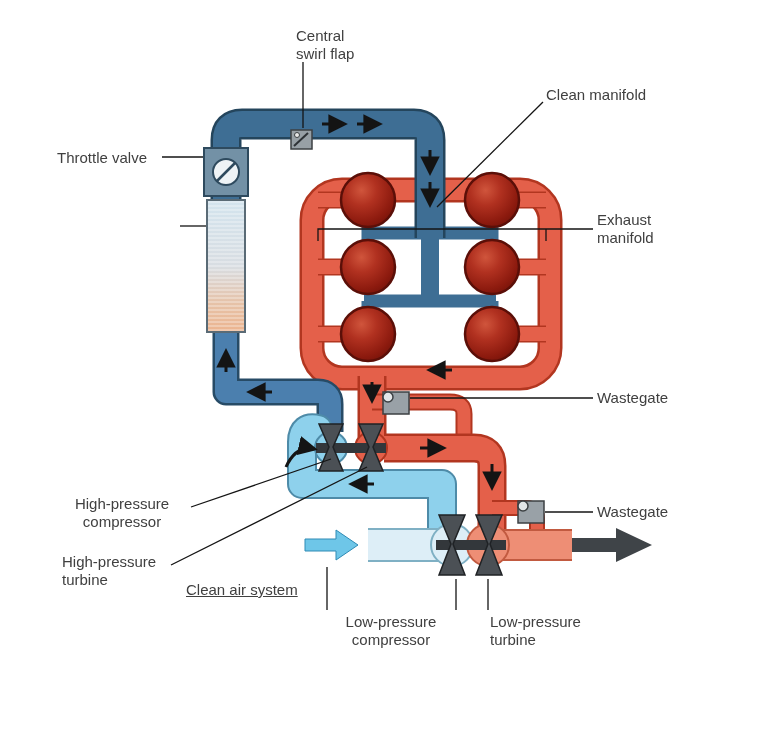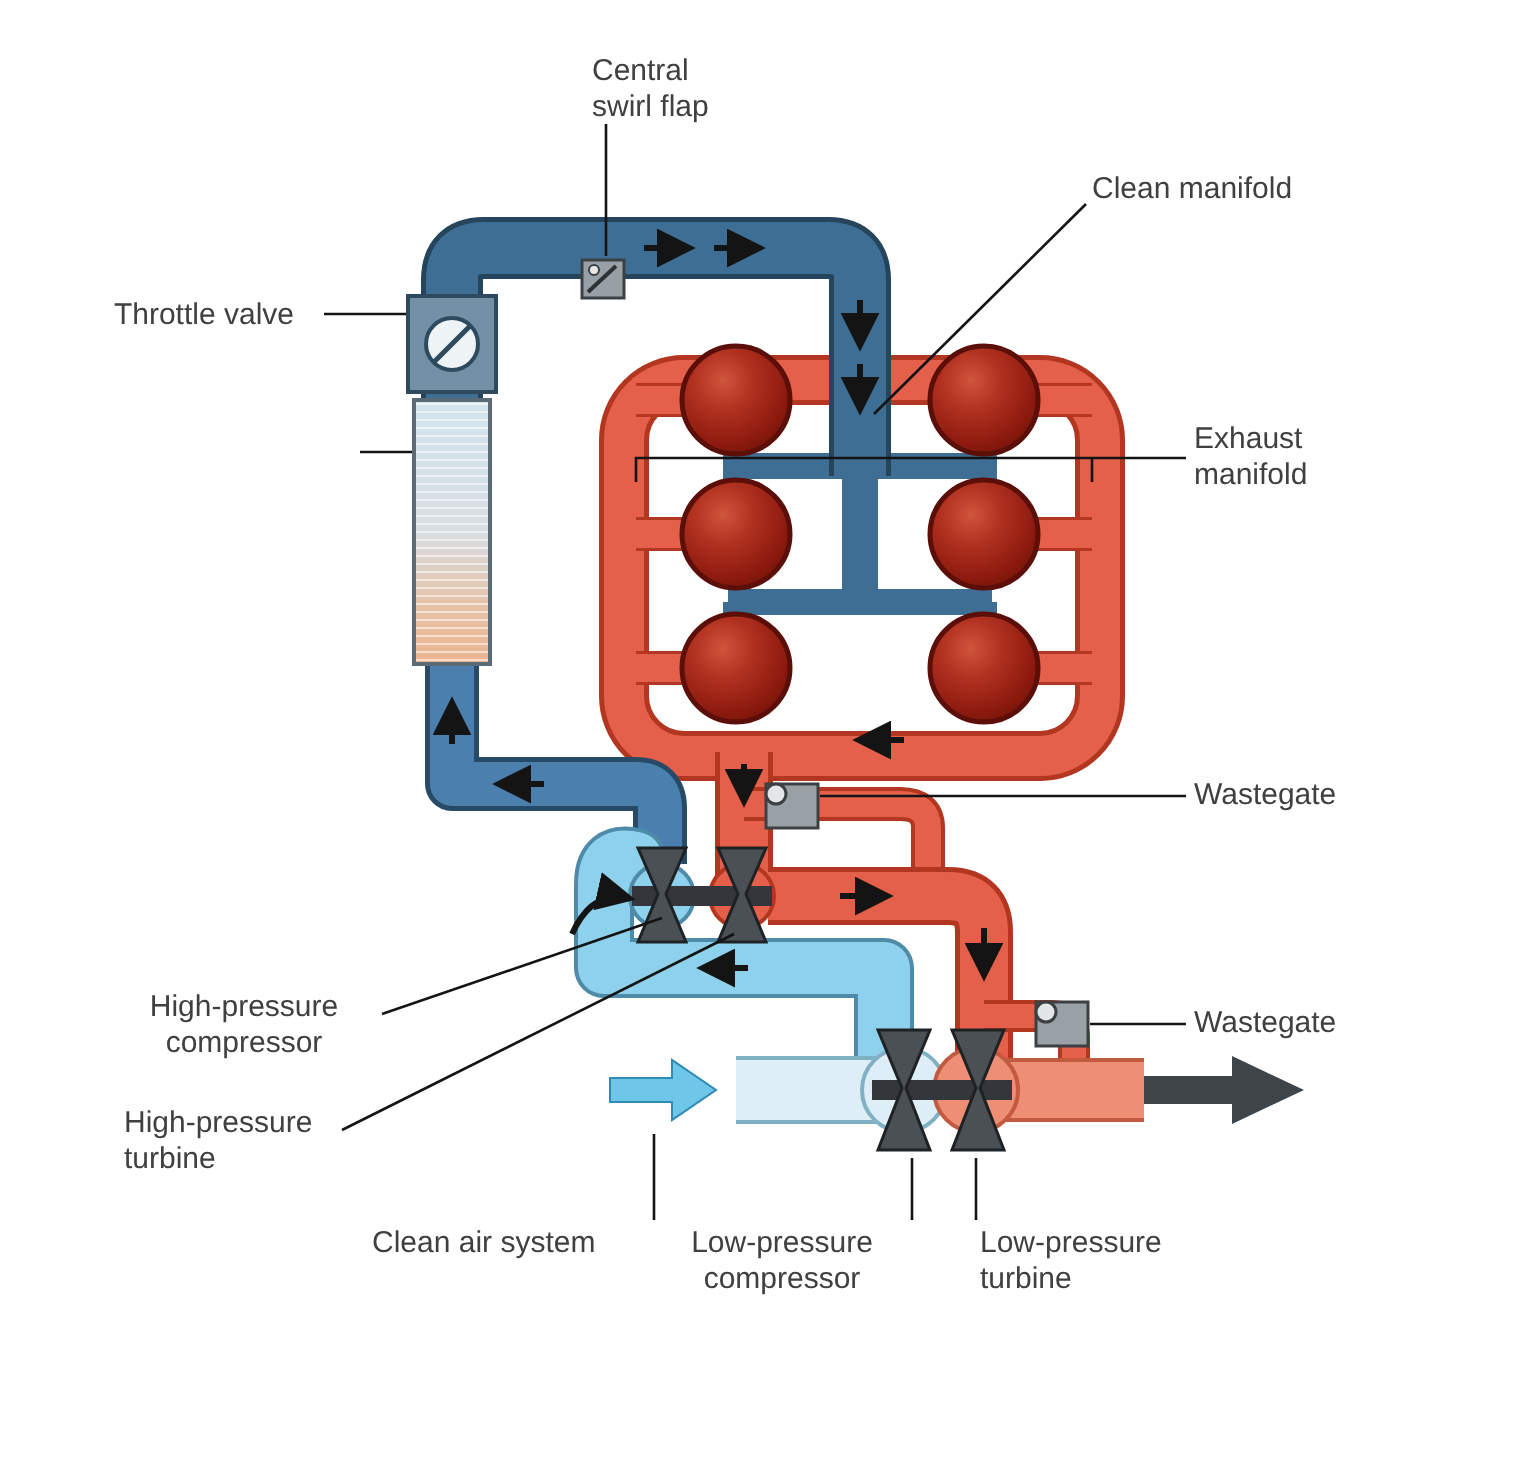--- a/index.html
+++ b/index.html
@@ -181,19 +181,19 @@
   <div class="lbl" style="left:546px;top:86px;">Clean manifold</div>
   <div class="lbl r" style="left:46px;top:149px;width:112px;">Throttle valve</div>
   <div class="lbl" style="left:597px;top:211px;">Exhaust
 manifold</div>
   <div class="lbl" style="left:597px;top:389px;">Wastegate</div>
   <div class="lbl r" style="left:56px;top:495px;width:132px;">High-pressure
 compressor</div>
   <div class="lbl" style="left:62px;top:553px;">High-pressure
 turbine</div>
   <div class="lbl" style="left:597px;top:503px;">Wastegate</div>
-  <div class="lbl" style="left:186px;top:613px;">Clean air system</div>
+  <div class="lbl" style="left:186px;top:581px;text-decoration:underline;">Clean air system</div>
   <div class="lbl r" style="left:326px;top:613px;width:130px;">Low-pressure
 compressor</div>
   <div class="lbl" style="left:490px;top:613px;">Low-pressure
 turbine</div>
 
 </div>
 
 </body></html>

